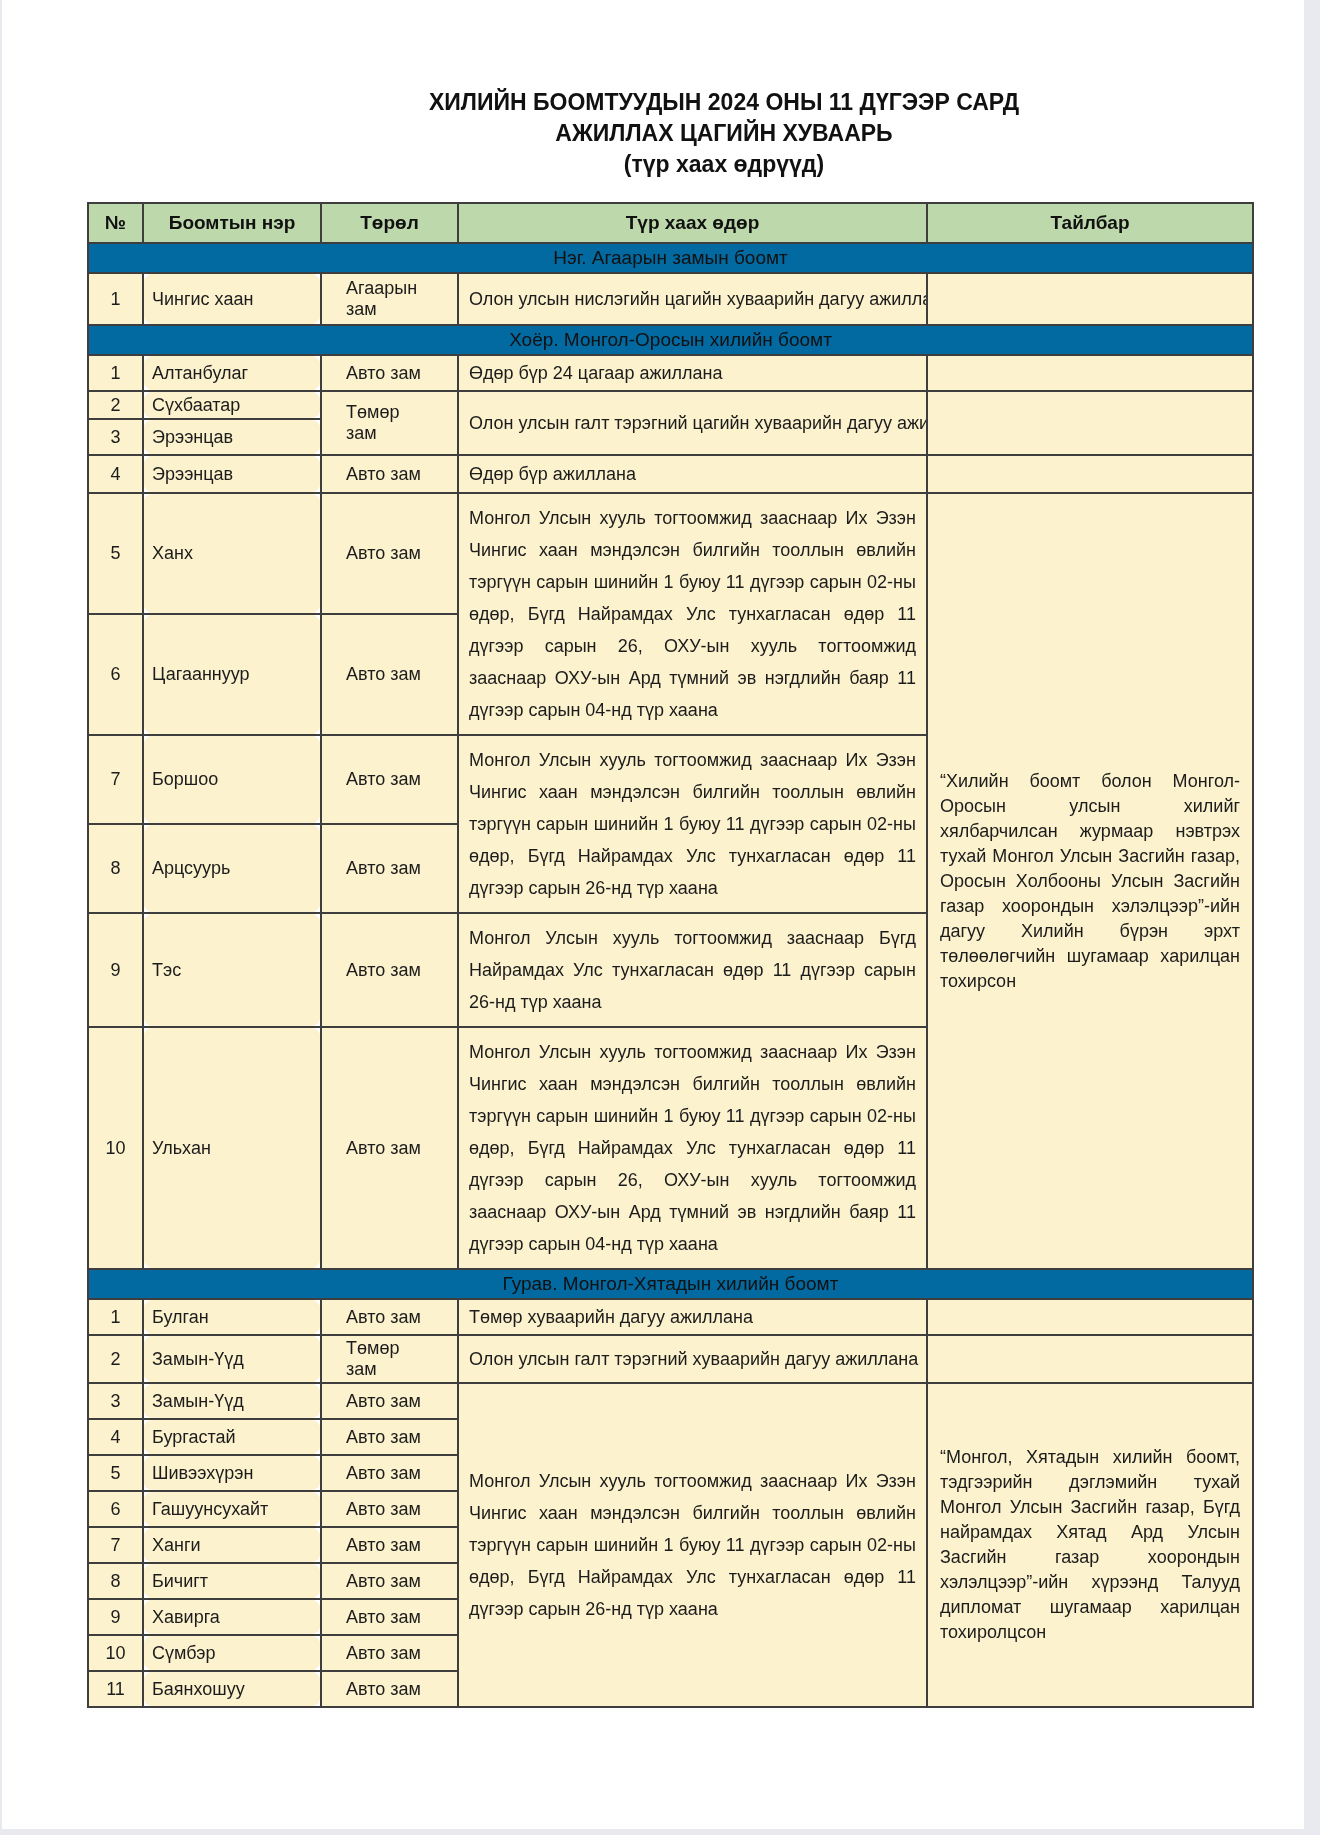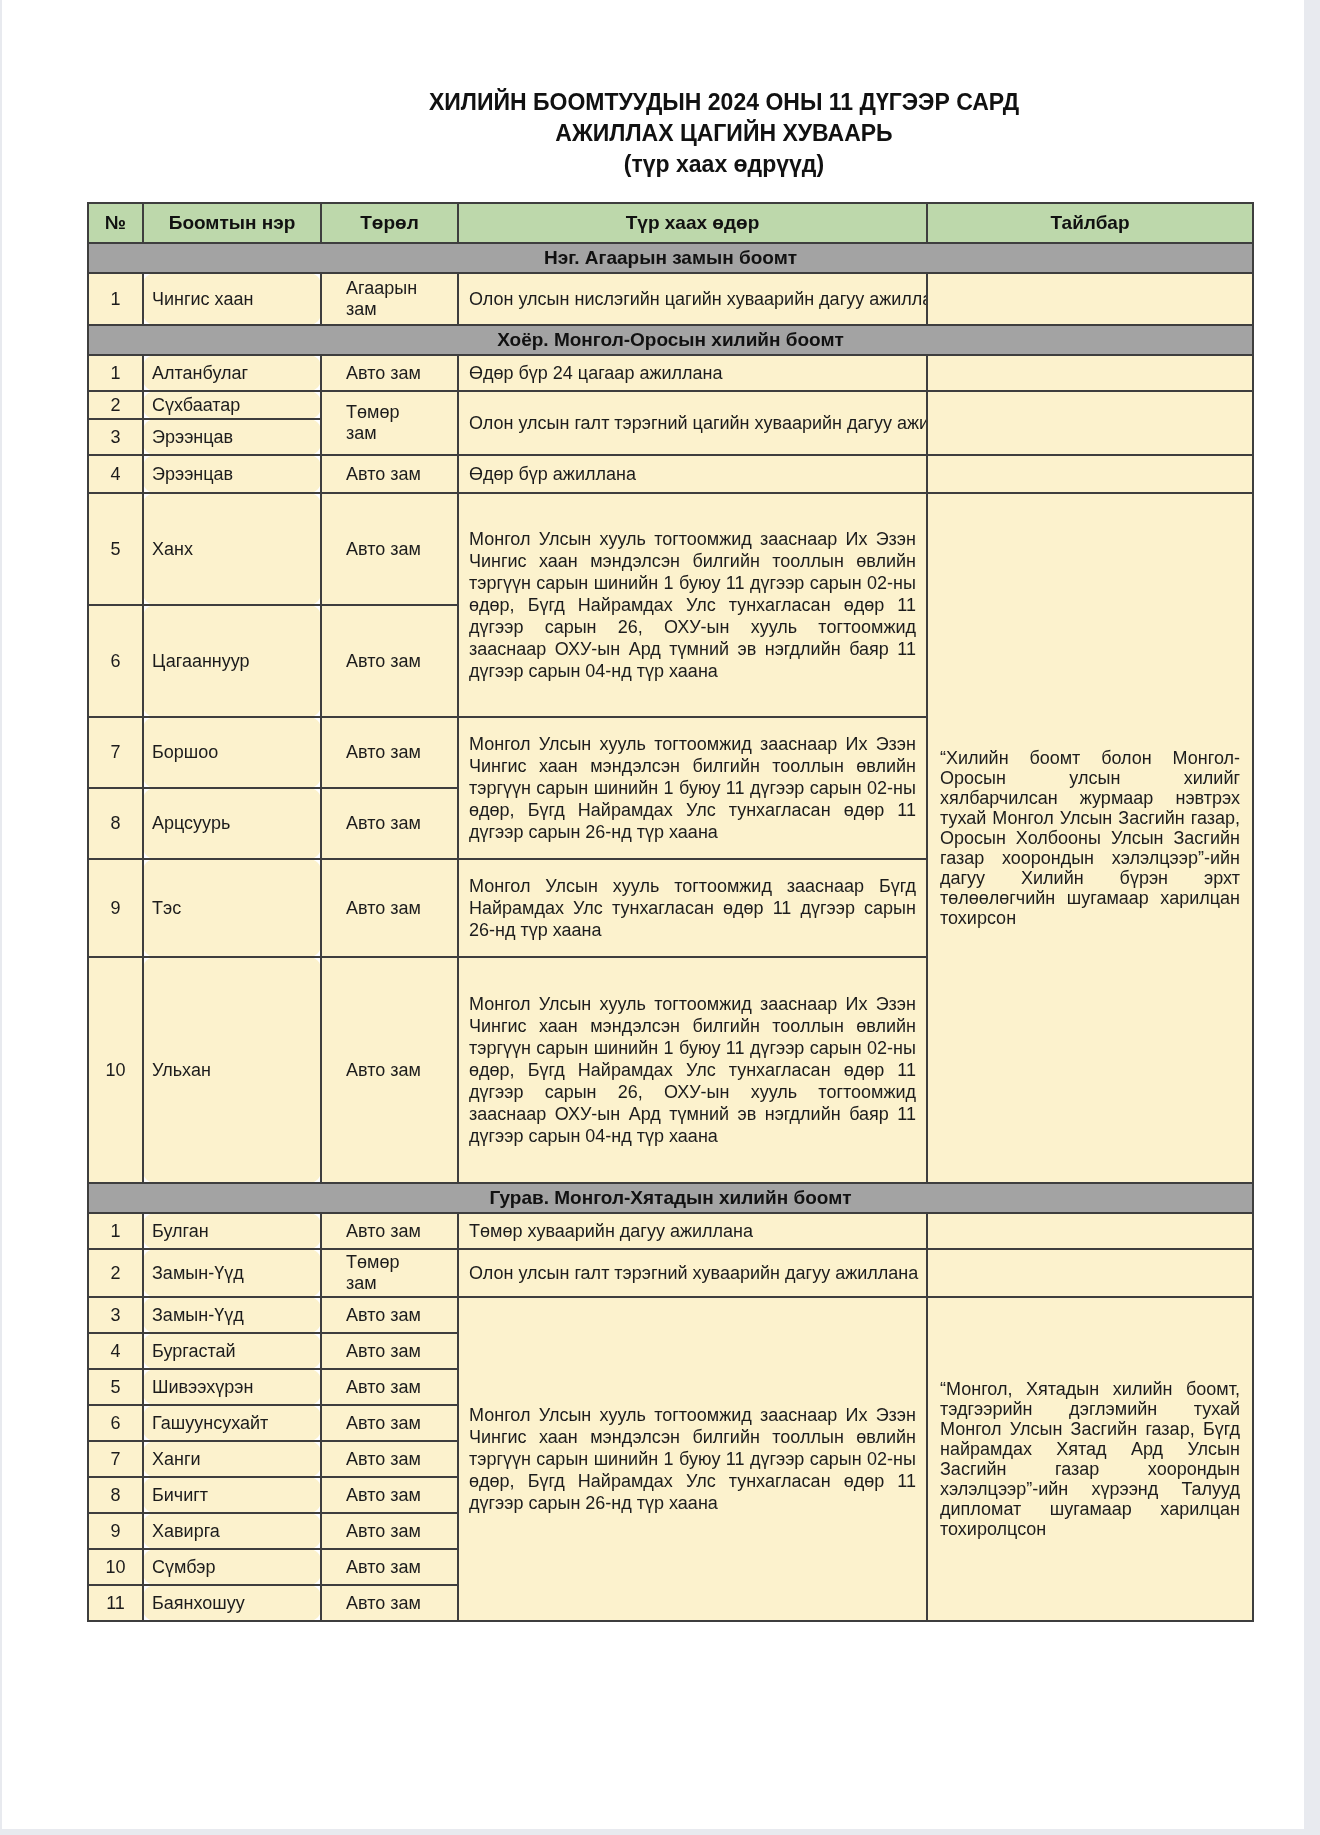--- a/index.html
+++ b/index.html
@@ -45,34 +45,34 @@
   }
   th.hd {
     background:#bdd8ab;
     font-size:19px;
     font-weight:bold;
     text-align:center;
     padding:6px 4px;
     color:#111;
   }
   tr.band td {
-    background:#a3a3a3;
+    background:#0369a1;
     font-size:19px;
-    font-weight:bold;
+    font-weight:normal;
     text-align:center;
     padding:3px 4px;
     color:#111;
   }
   td { background:#fcf2cd; font-size:18px; }
   td.no { text-align:center; padding:2px 2px; }
   td.nm { text-align:left; padding:2px 8px;border-radius:12px; }
   td.tp { text-align:left; padding:2px 24px; }
   td.sc { text-align:left; padding:4px 10px; white-space:nowrap; overflow:hidden; }
-  td.sc.wrap { white-space:normal; text-align:justify; line-height:22px; padding:15px 10px; }
-  td.nt { text-align:justify; line-height:20px; padding:10px 12px; }
+  td.sc.wrap { white-space:normal; text-align:justify; line-height:32px; padding:8px 10px; }
+  td.nt { text-align:justify; line-height:25px; padding:10px 12px; }
   td.nt.empty { padding:0; }
   tr.h28 { height:28px; } tr.h36 { height:36px; } tr.h38 { height:38px; }
   tr.h40 { height:40px; } tr.h52 { height:52px; } tr.h66 { height:66px; }
   tr.h72 { height:72px; } tr.h112 { height:112px; } tr.h226 { height:226px; }
   .footer {
     margin-top:92px;
     text-align:center;
     font-size:21px;
     letter-spacing:0.5px;
     color:#222;

